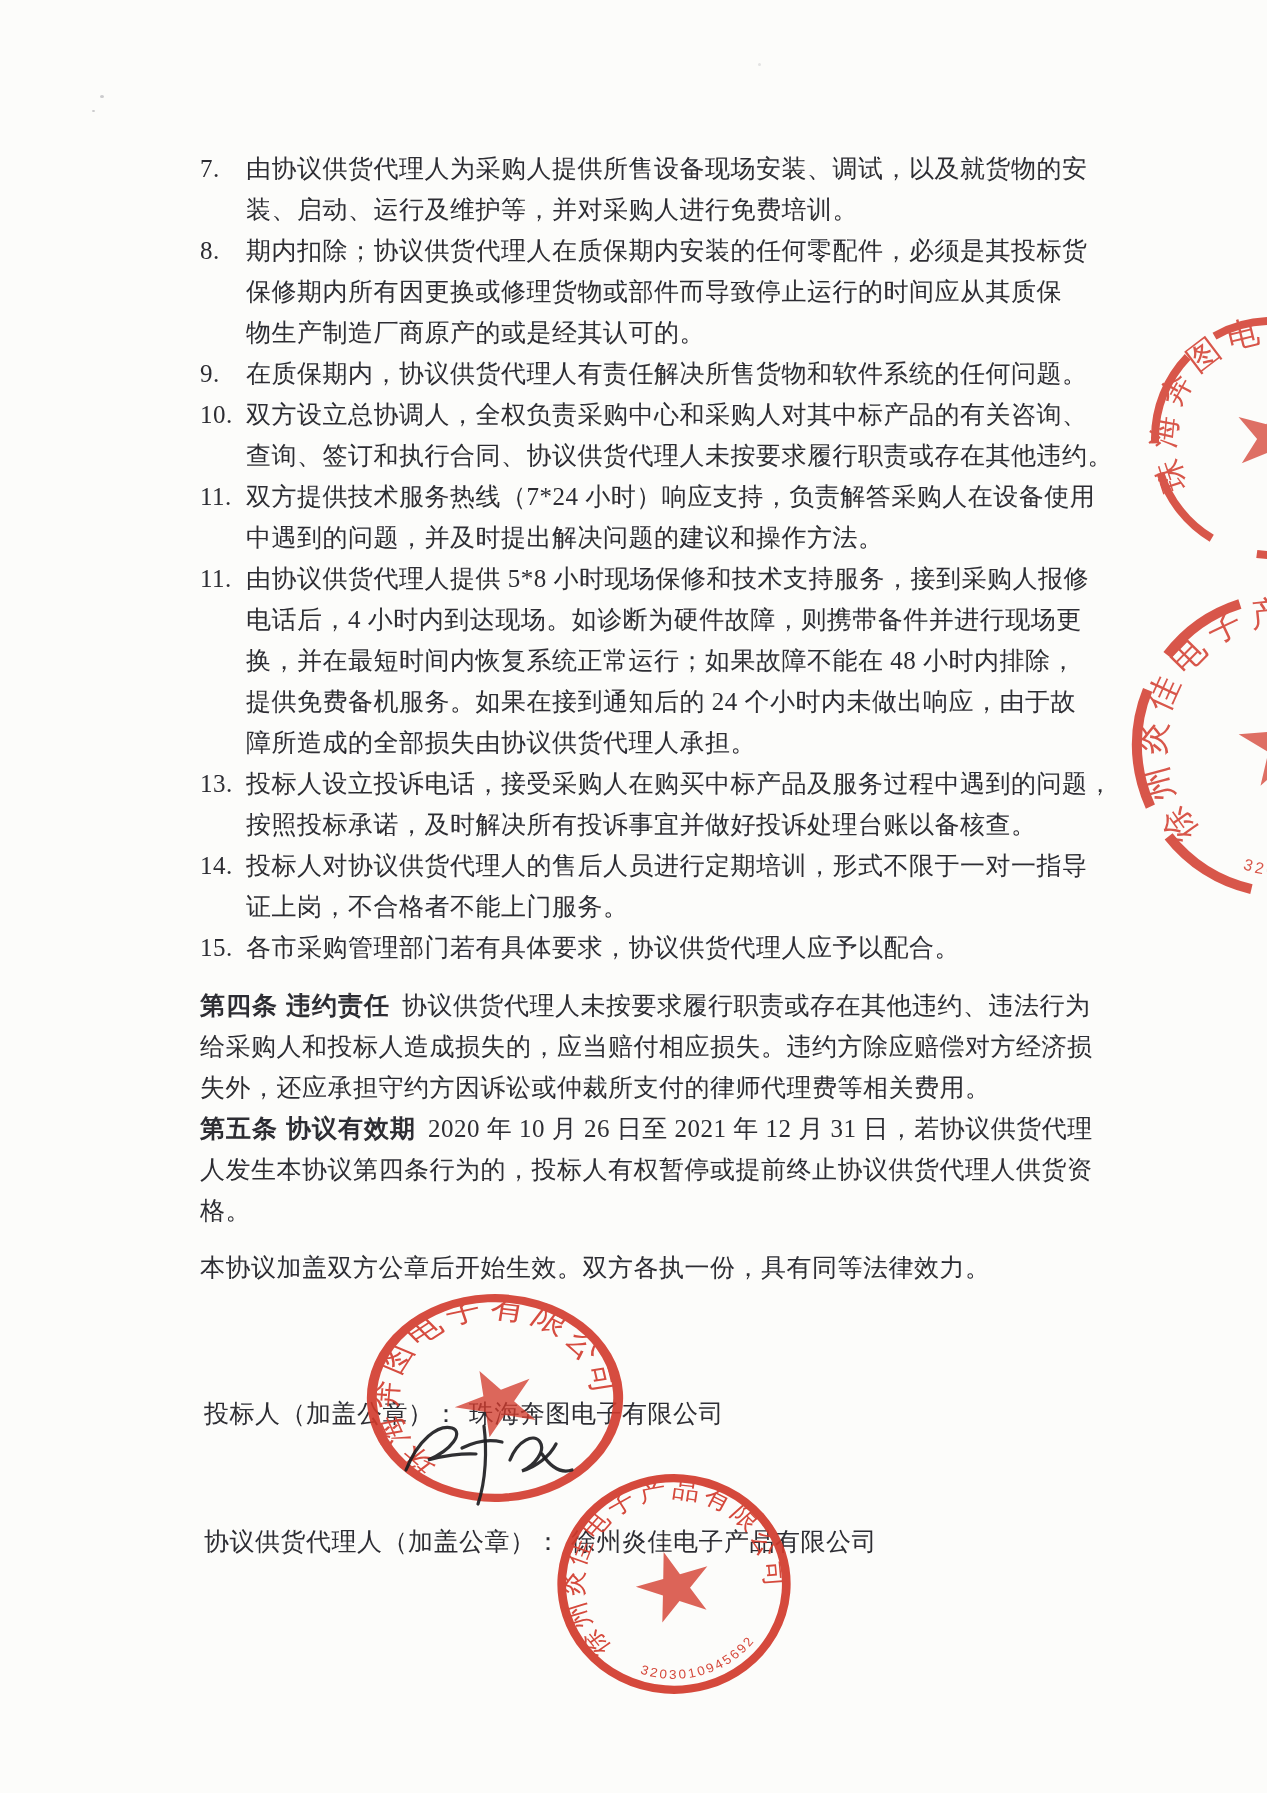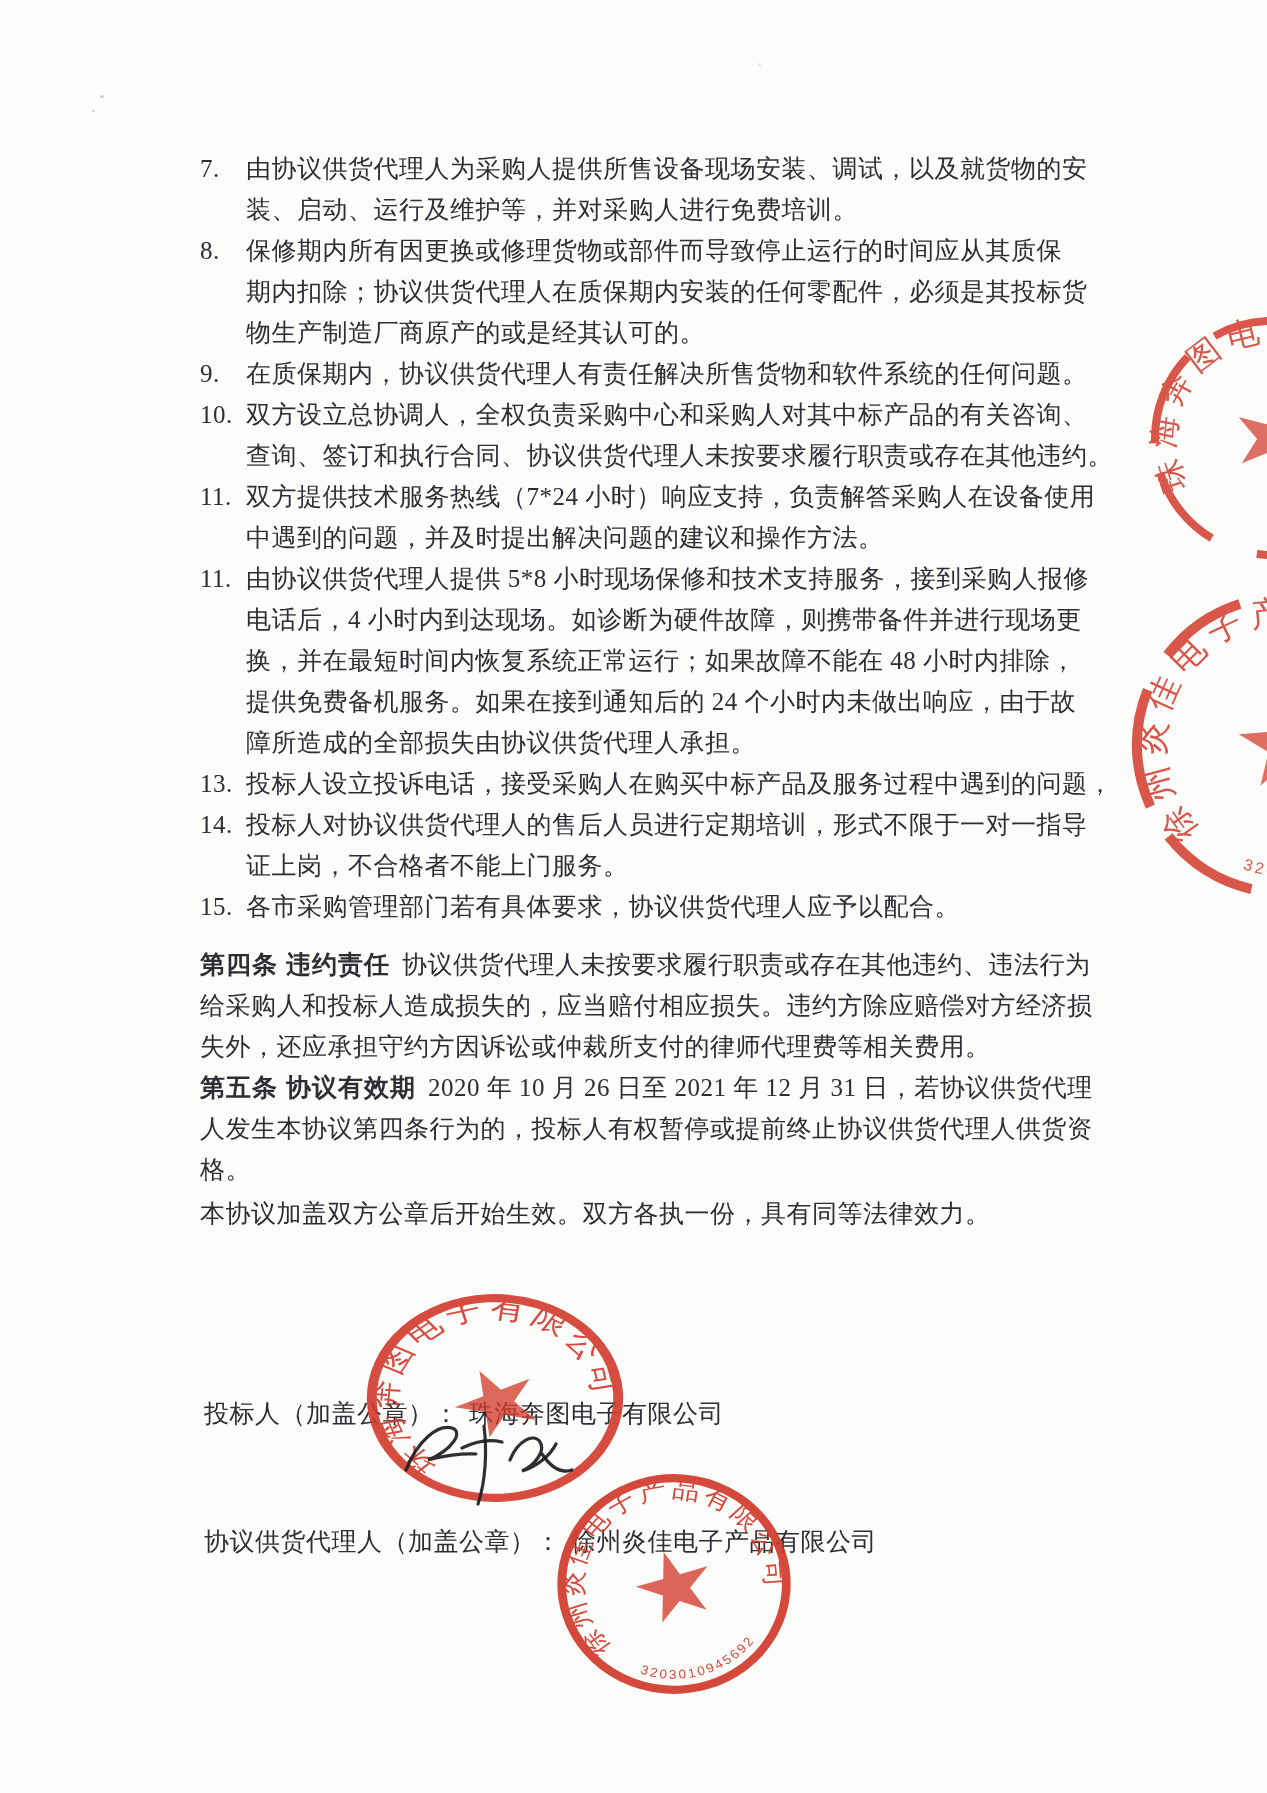--- a/index.html
+++ b/index.html
@@ -25,21 +25,21 @@
   }
   .item{display:flex;}
   .item .num{flex:0 0 46px;}
   .item .lines{flex:1;}
   .line{white-space:nowrap;}
   .clauses{margin-top:17px;}
   .clause .line strong{
     font-family:"Liberation Sans","DejaVu Sans",sans-serif;
     font-weight:700;letter-spacing:1px;margin-right:12px;
   }
-  .closing{margin-top:3px;}
+  .closing{margin-top:16px;}
 
   
   .sig{position:absolute;left:204px;font-size:25px;letter-spacing:.5px;white-space:nowrap;}
   .sig1{top:1397px;}
   .sig2{top:1525px;}
   .sig .company{margin-left:10px;}
 
   
   .seal{position:absolute;overflow:visible;}
   .seal-ring{fill:none;stroke:var(--seal-red,#d23a2c);}
@@ -73,22 +73,22 @@
       <div class="item">
         <span class="num">7.</span>
         <div class="lines">
           <div class="line">由协议供货代理人为采购人提供所售设备现场安装、调试，以及就货物的安</div>
           <div class="line">装、启动、运行及维护等，并对采购人进行免费培训。</div>
         </div>
       </div>
       <div class="item">
         <span class="num">8.</span>
         <div class="lines">
+          <div class="line">期内扣除；协议供货代理人在质保期内安装的任何零配件，必须是其投标货</div>
           <div class="line">保修期内所有因更换或修理货物或部件而导致停止运行的时间应从其质保</div>
-          <div class="line">期内扣除；协议供货代理人在质保期内安装的任何零配件，必须是其投标货</div>
           <div class="line">物生产制造厂商原产的或是经其认可的。</div>
         </div>
       </div>
       <div class="item">
         <span class="num">9.</span>
         <div class="lines">
           <div class="line">在质保期内，协议供货代理人有责任解决所售货物和软件系统的任何问题。</div>
         </div>
       </div>
       <div class="item">
@@ -112,20 +112,21 @@
           <div class="line">电话后，4 小时内到达现场。如诊断为硬件故障，则携带备件并进行现场更</div>
           <div class="line">换，并在最短时间内恢复系统正常运行；如果故障不能在 48 小时内排除，</div>
           <div class="line">提供免费备机服务。如果在接到通知后的 24 个小时内未做出响应，由于故</div>
           <div class="line">障所造成的全部损失由协议供货代理人承担。</div>
         </div>
       </div>
       <div class="item">
         <span class="num">13.</span>
         <div class="lines">
           <div class="line">投标人设立投诉电话，接受采购人在购买中标产品及服务过程中遇到的问题，</div>
+          <div class="line">按照投标承诺，及时解决所有投诉事宜并做好投诉处理台账以备核查。</div>
         </div>
       </div>
       <div class="item">
         <span class="num">14.</span>
         <div class="lines">
           <div class="line">投标人对协议供货代理人的售后人员进行定期培训，形式不限于一对一指导</div>
           <div class="line">证上岗，不合格者不能上门服务。</div>
         </div>
       </div>
       <div class="item">

